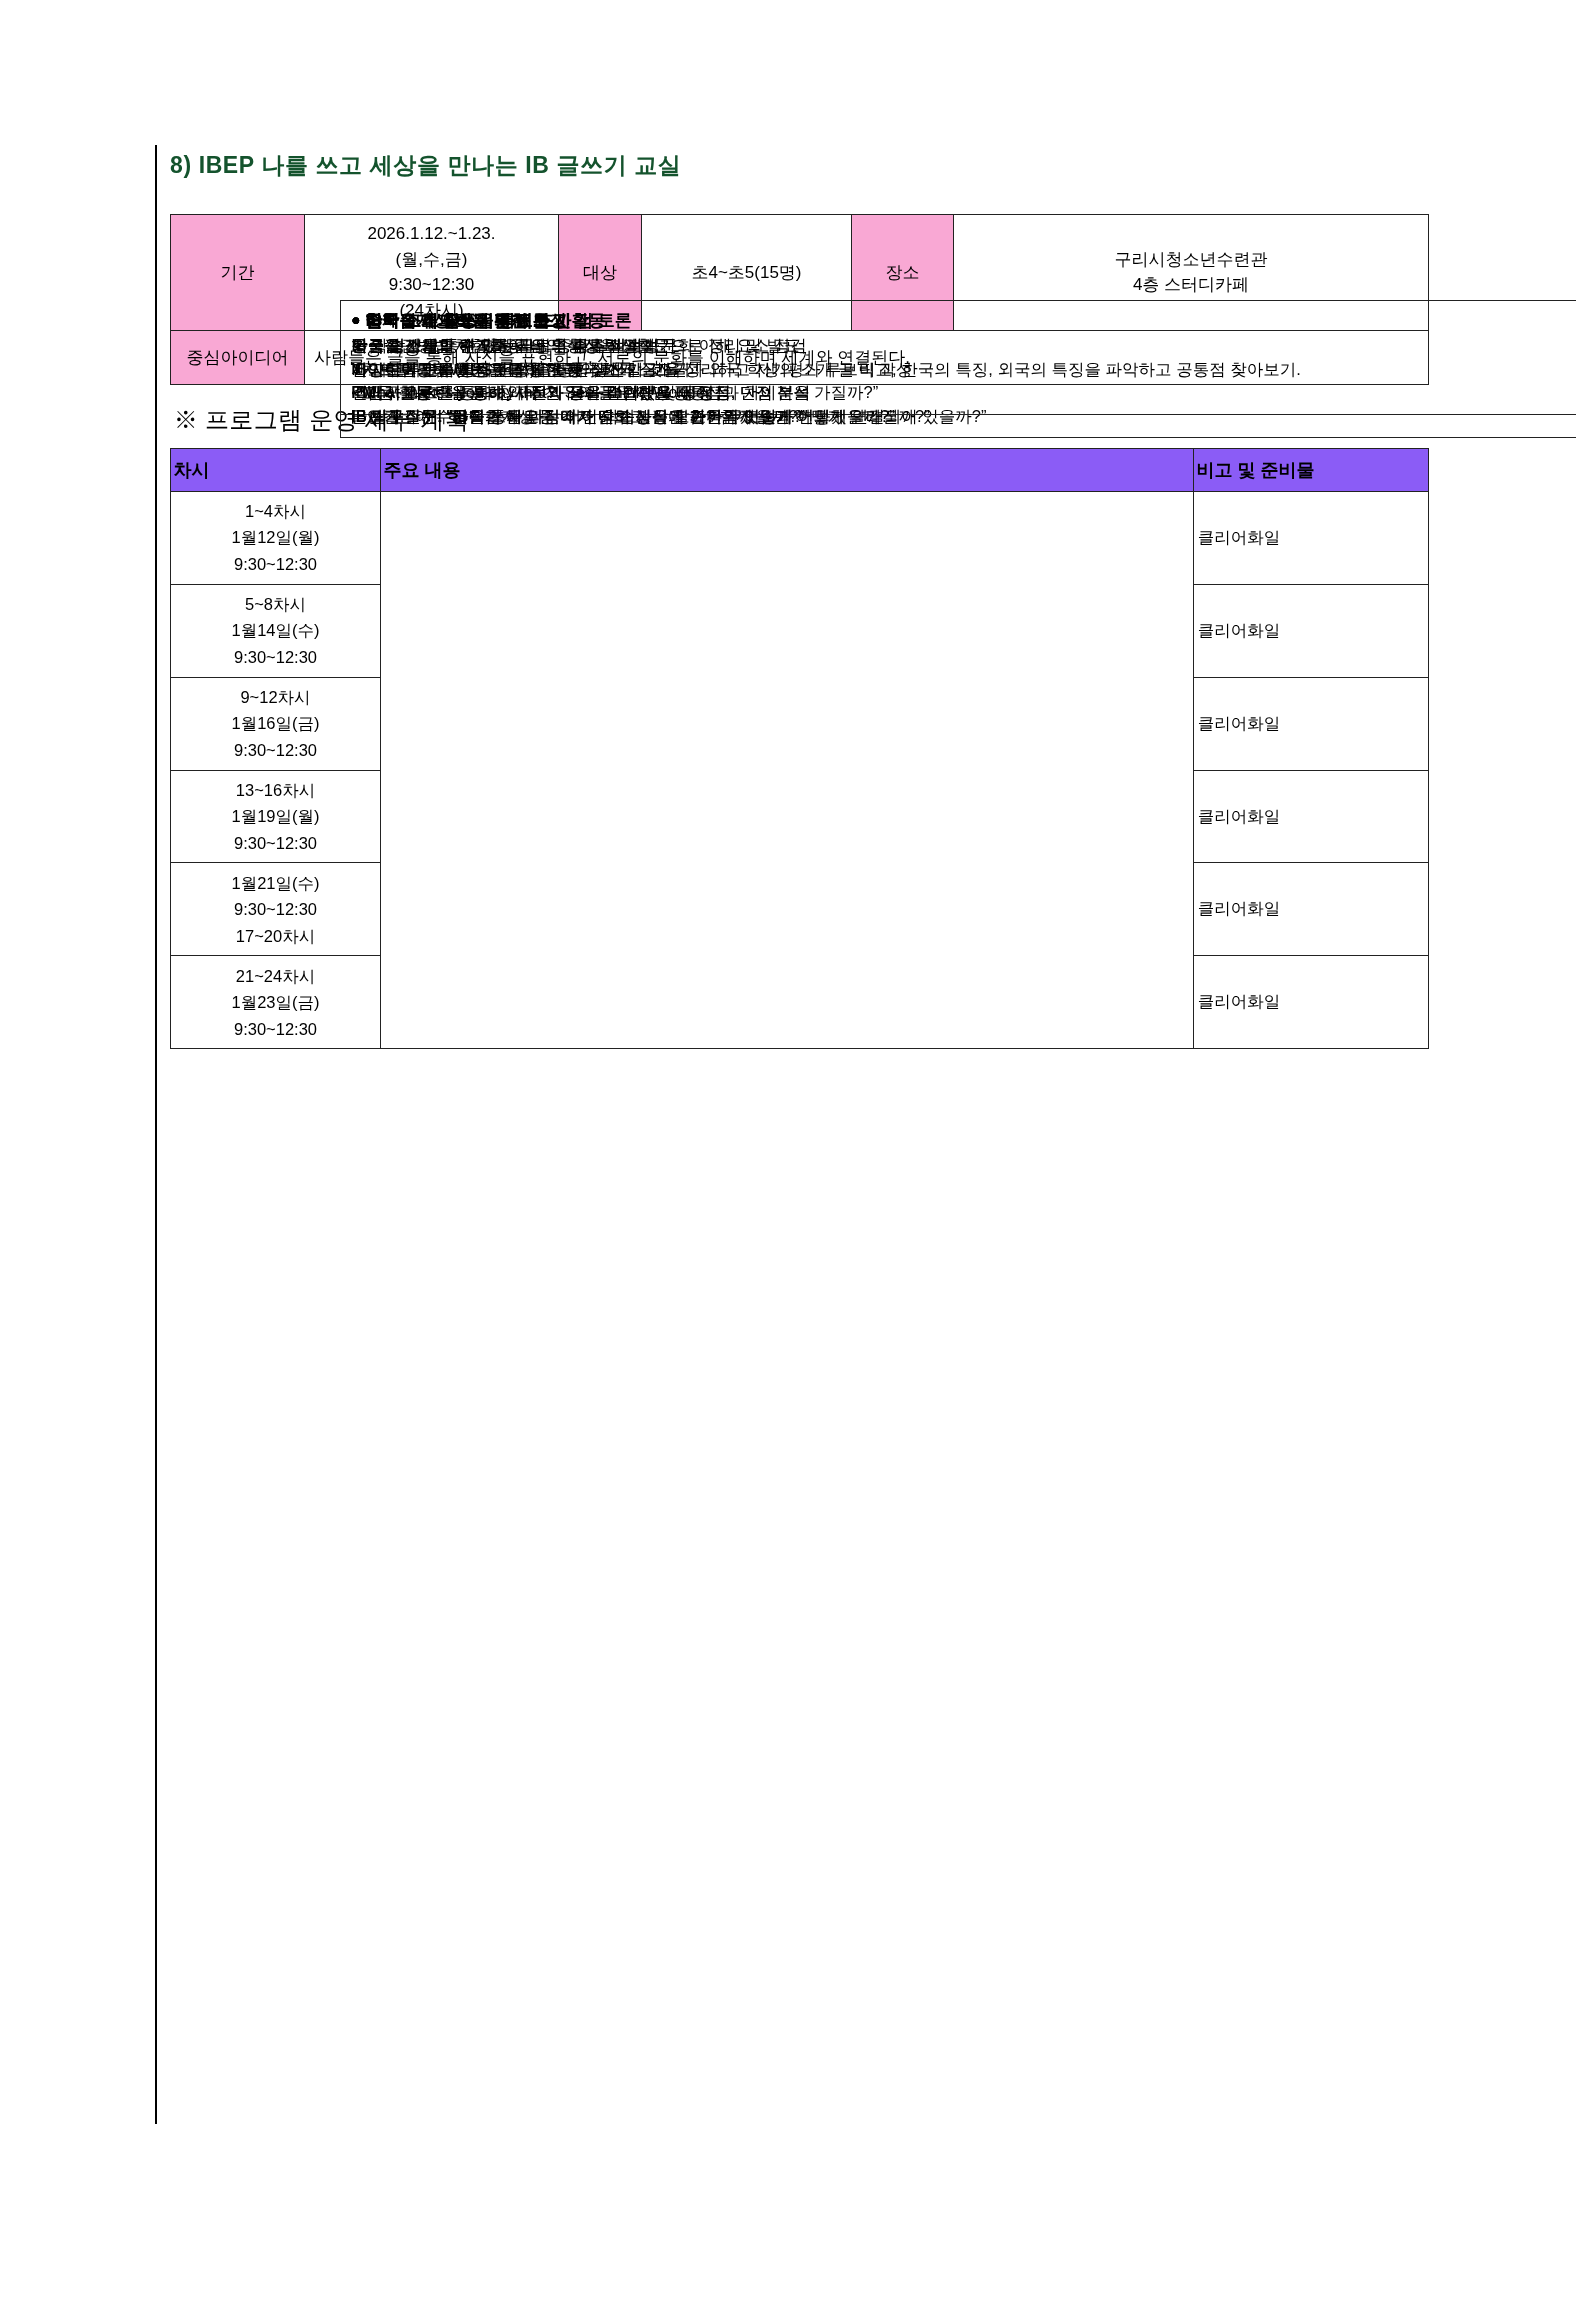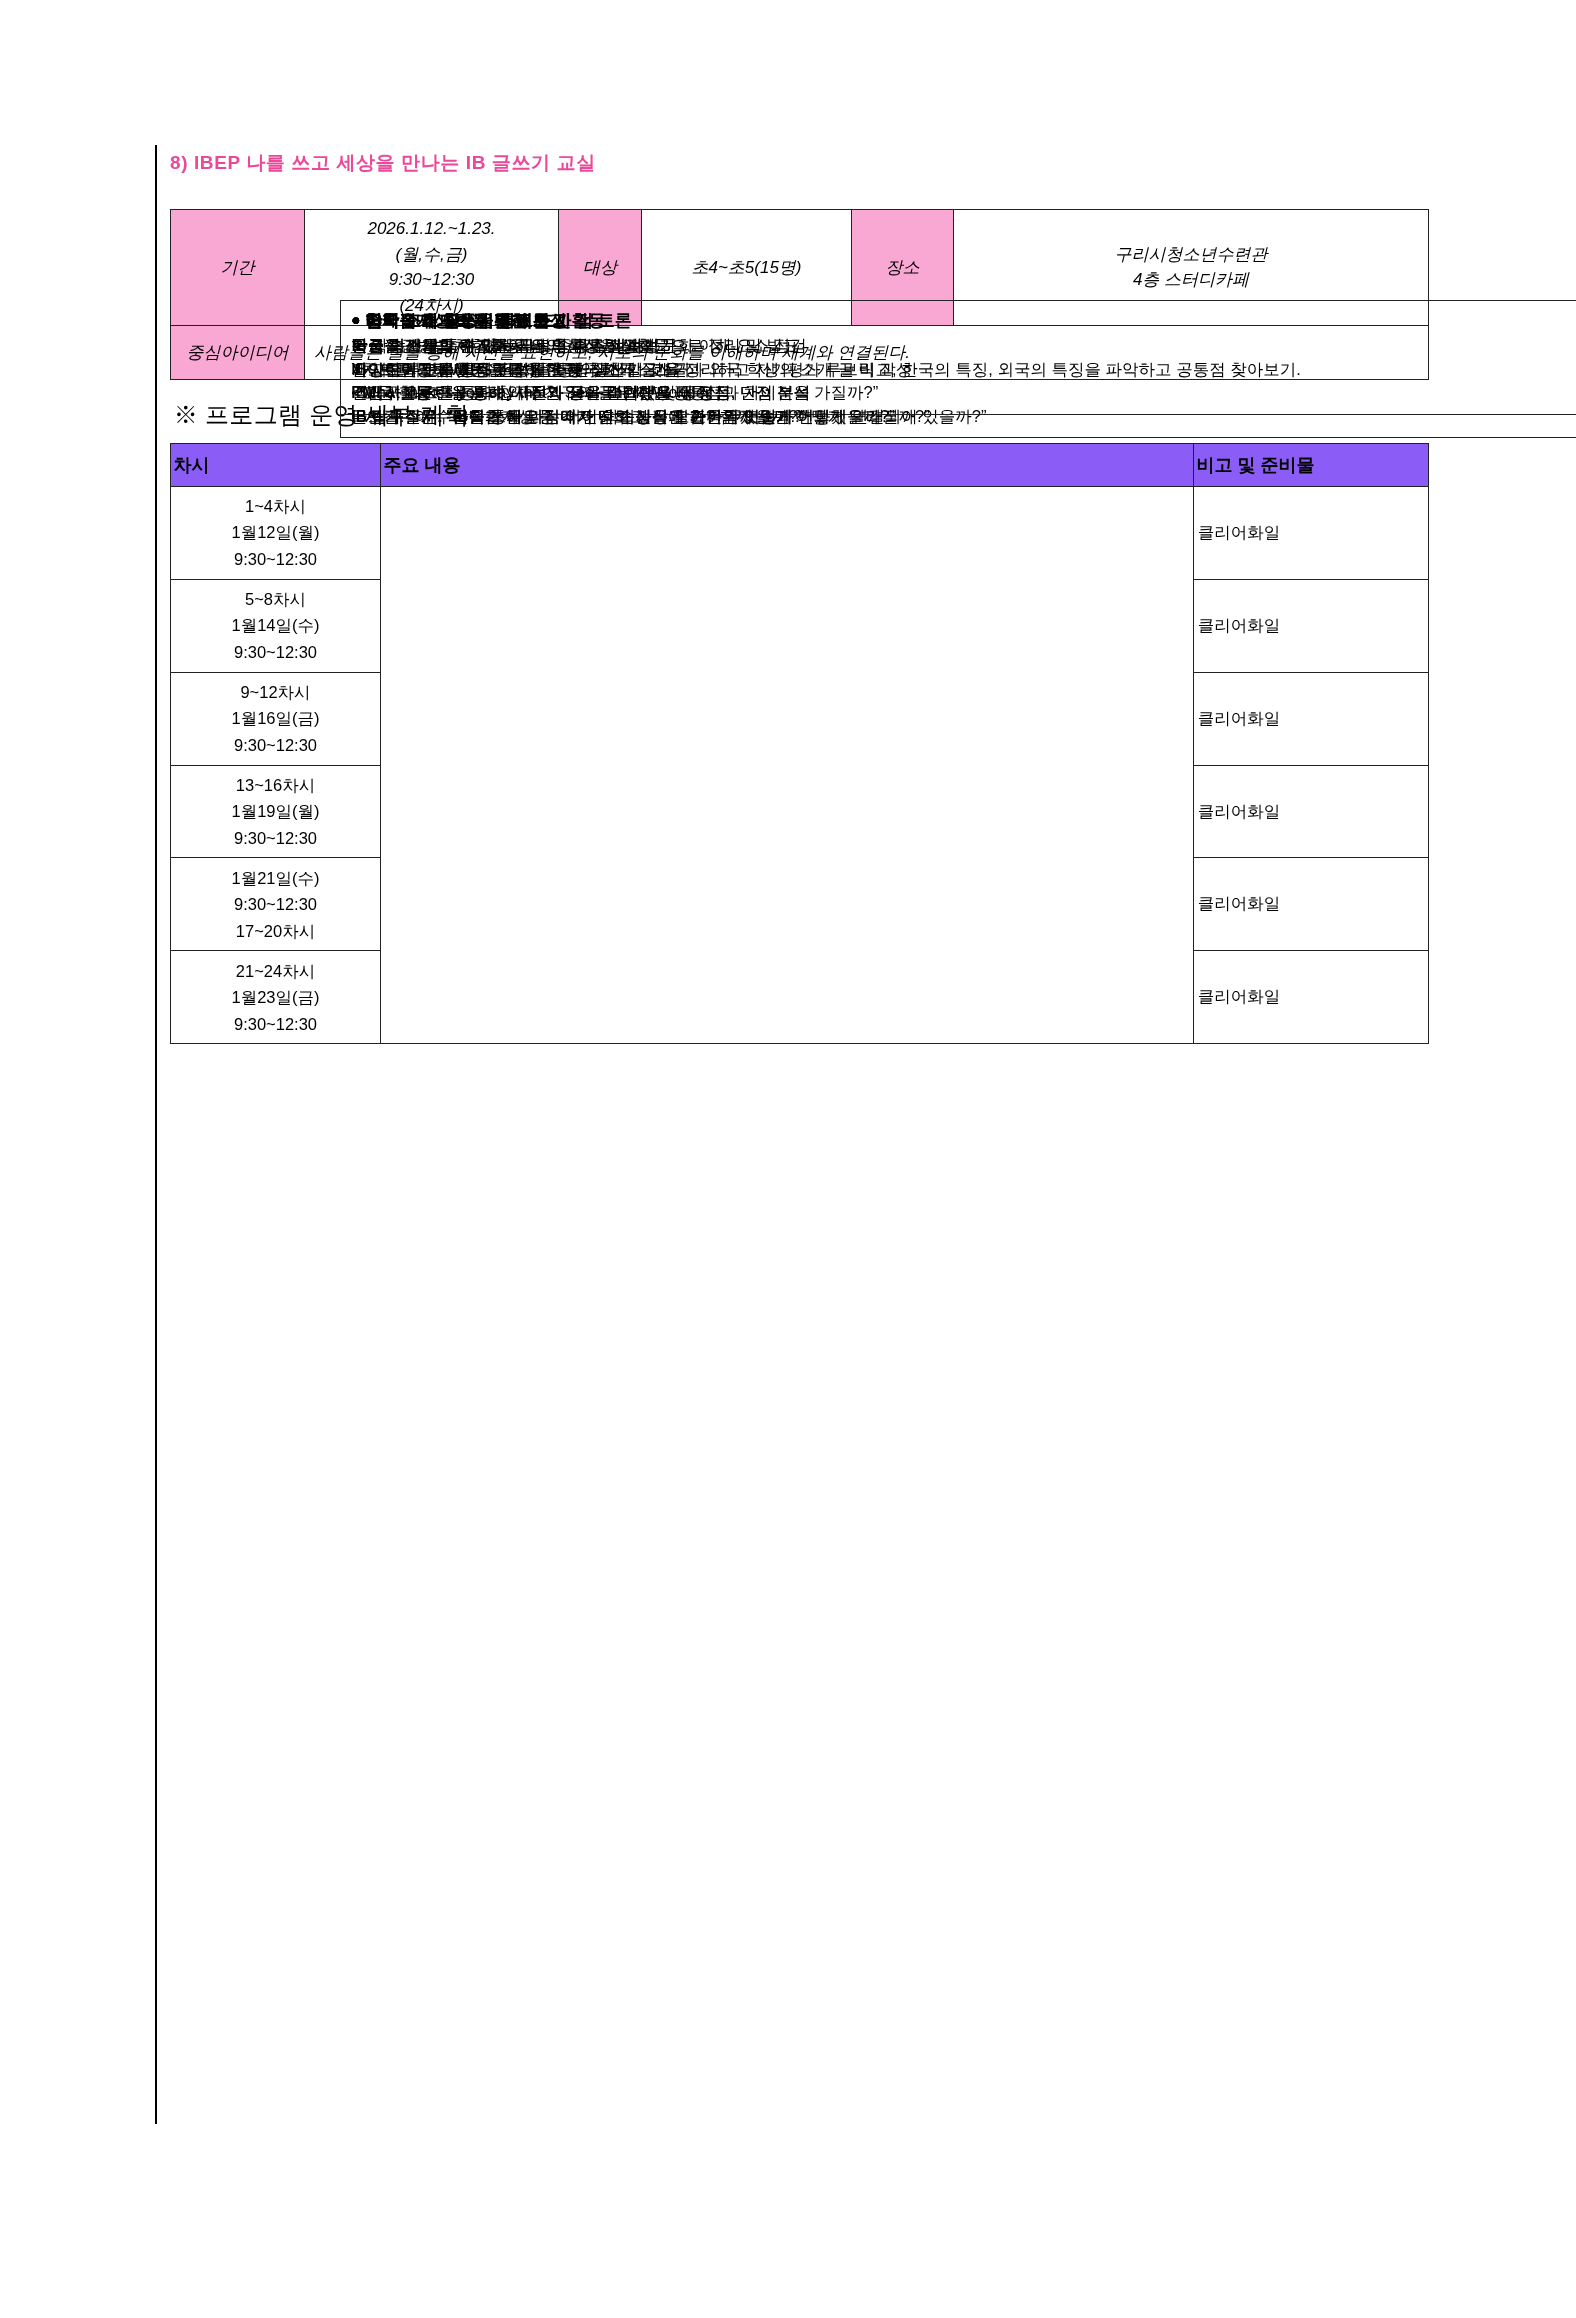--- a/index.html
+++ b/index.html
@@ -26,40 +26,39 @@
     height: 1979px;
     background: #000000;
   }
   .content {
     position: absolute;
     left: 170px;
     top: 150px;
     width: 1259px;
   }
   .doc-title {
-    color: #ec4899;
-    font-size: 19px;
+    color: #14532d;
+    font-size: 23px;
     font-weight: bold;
     letter-spacing: 0.6px;
     margin: 0 0 33px 0;
     white-space: nowrap;
   }
 
   table {
     border-collapse: collapse;
     width: 100%;
     table-layout: fixed;
   }
   .info-table td {
     border: 1.3px solid #222222;
     padding: 6.4px 9px;
     font-size: 17px;
     vertical-align: middle;
     line-height: 1.5;
-    font-style: italic;
   }
   .info-table td.label {
     background: #f9a8d4;
     text-align: center;
     white-space: nowrap;
   }
   .info-table td.center {
     text-align: center;
   }
   .period-cell {

